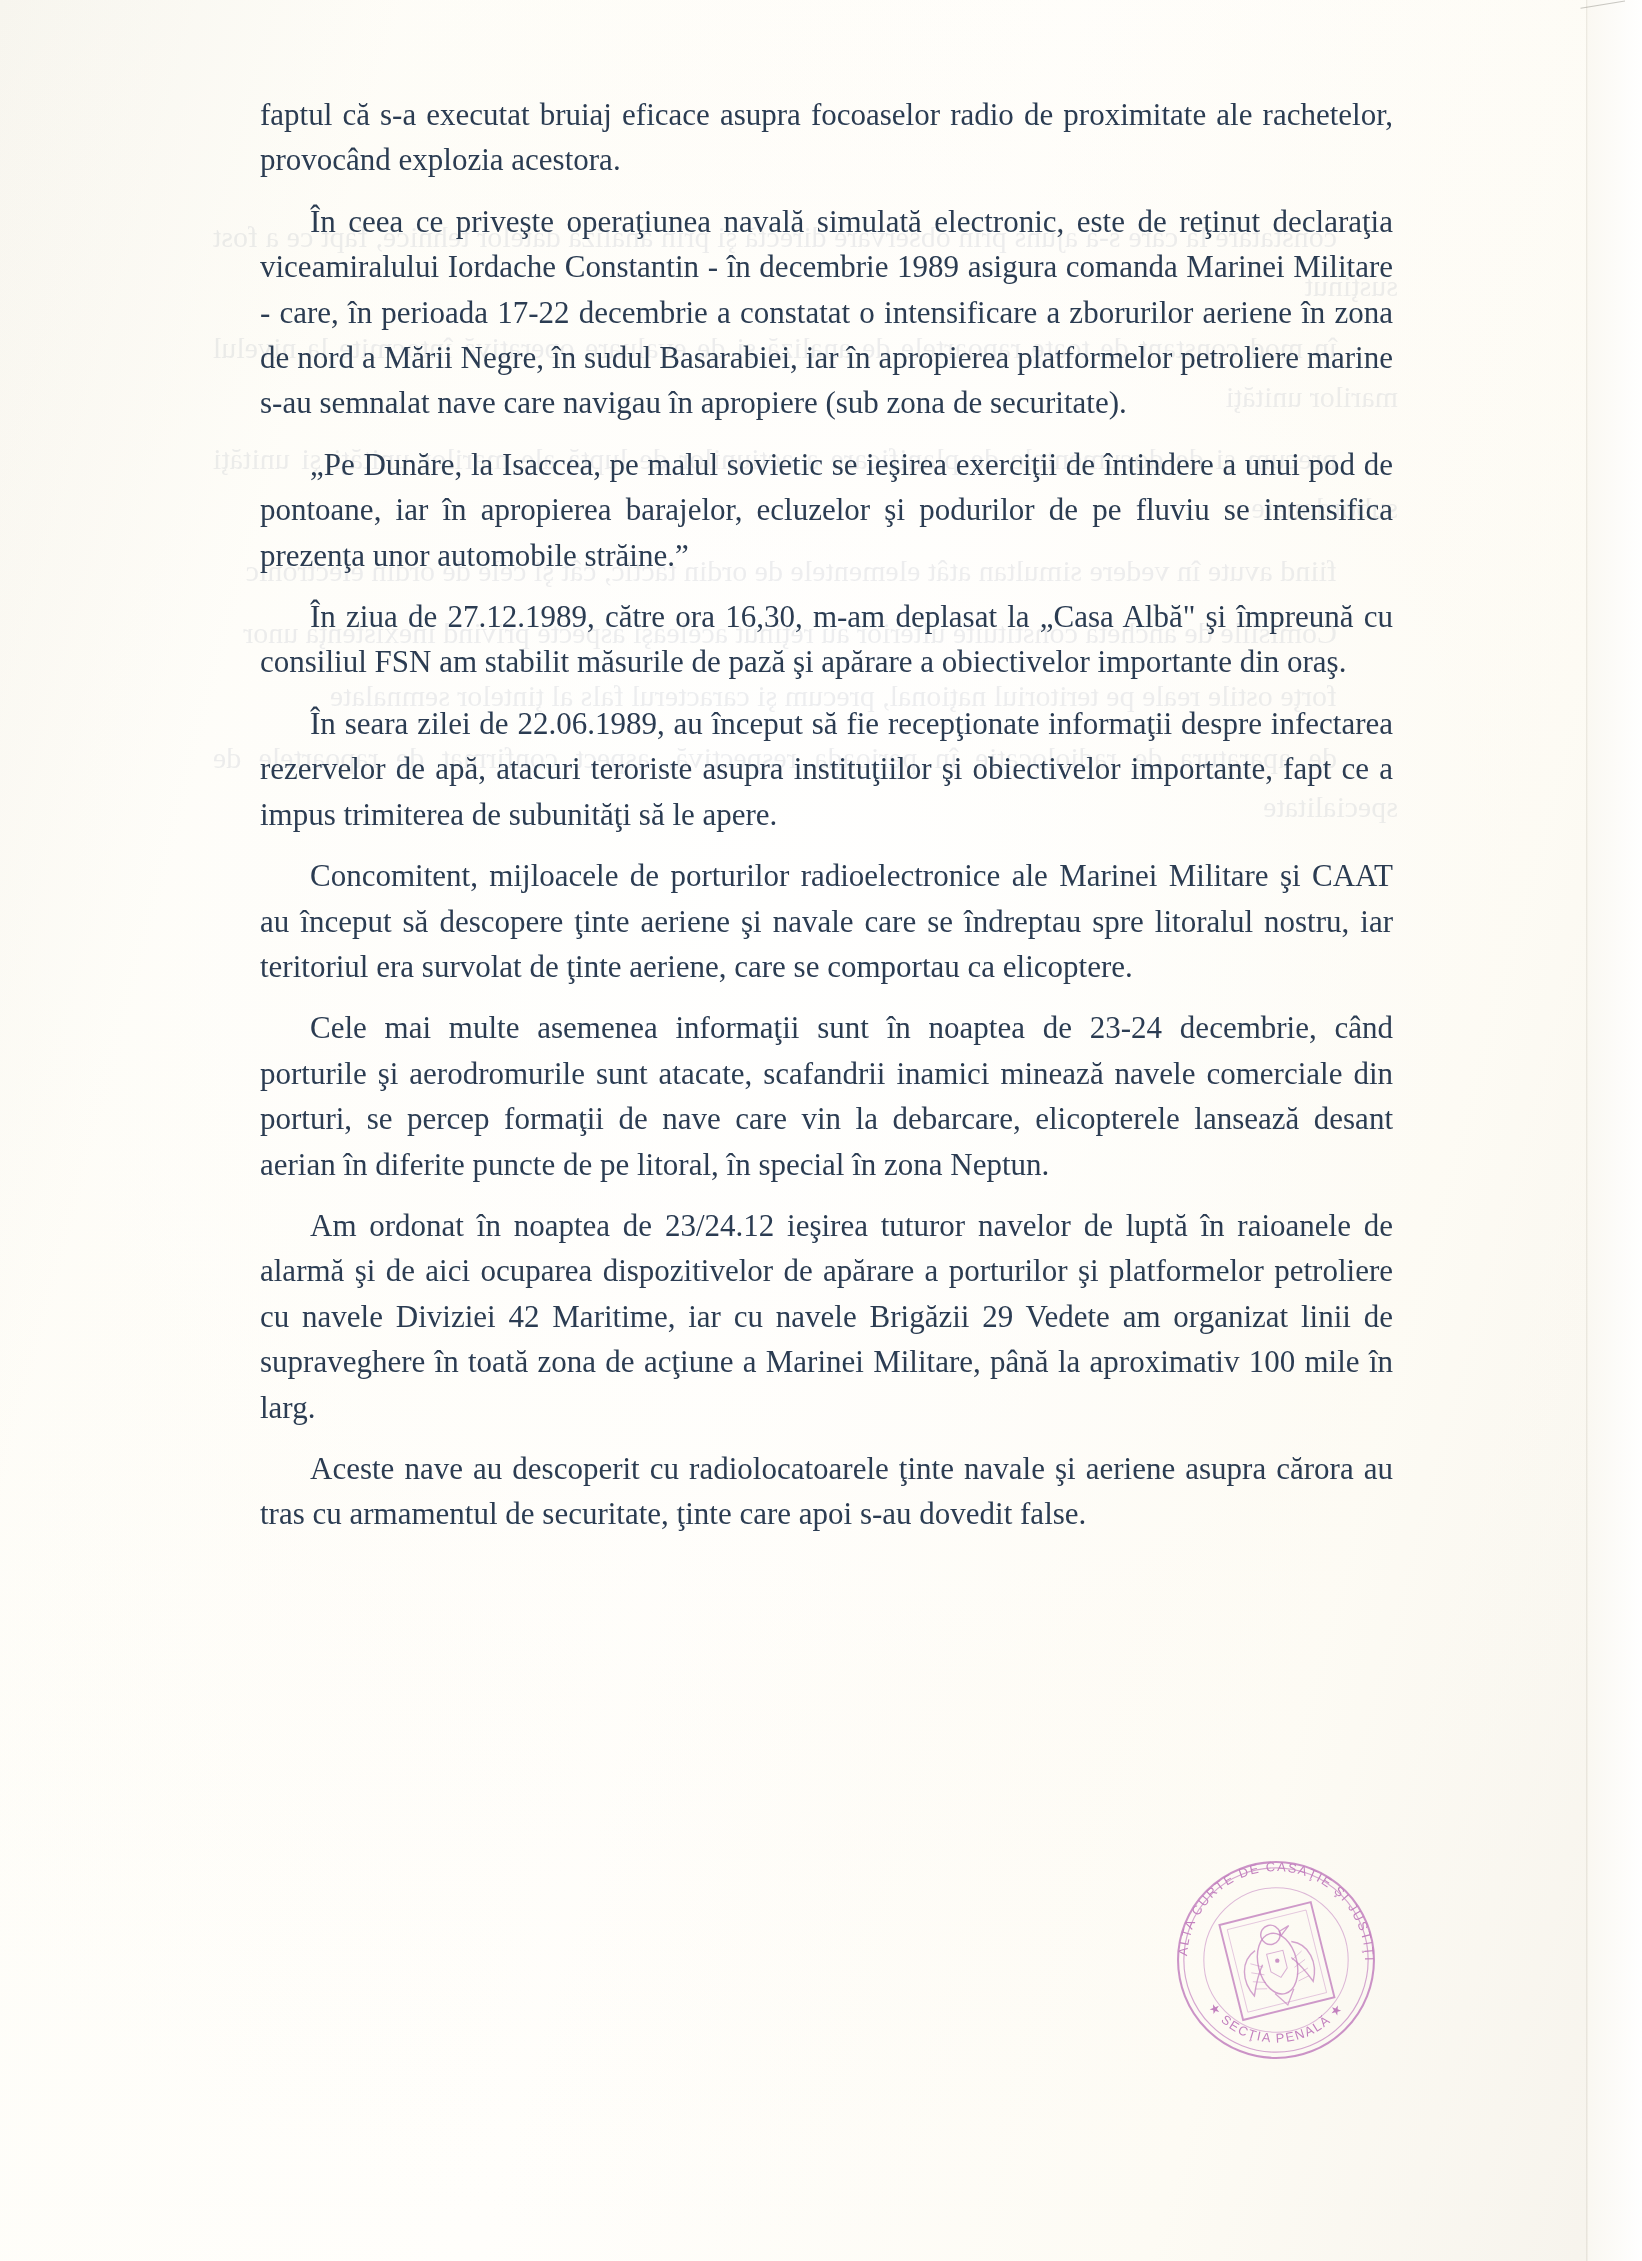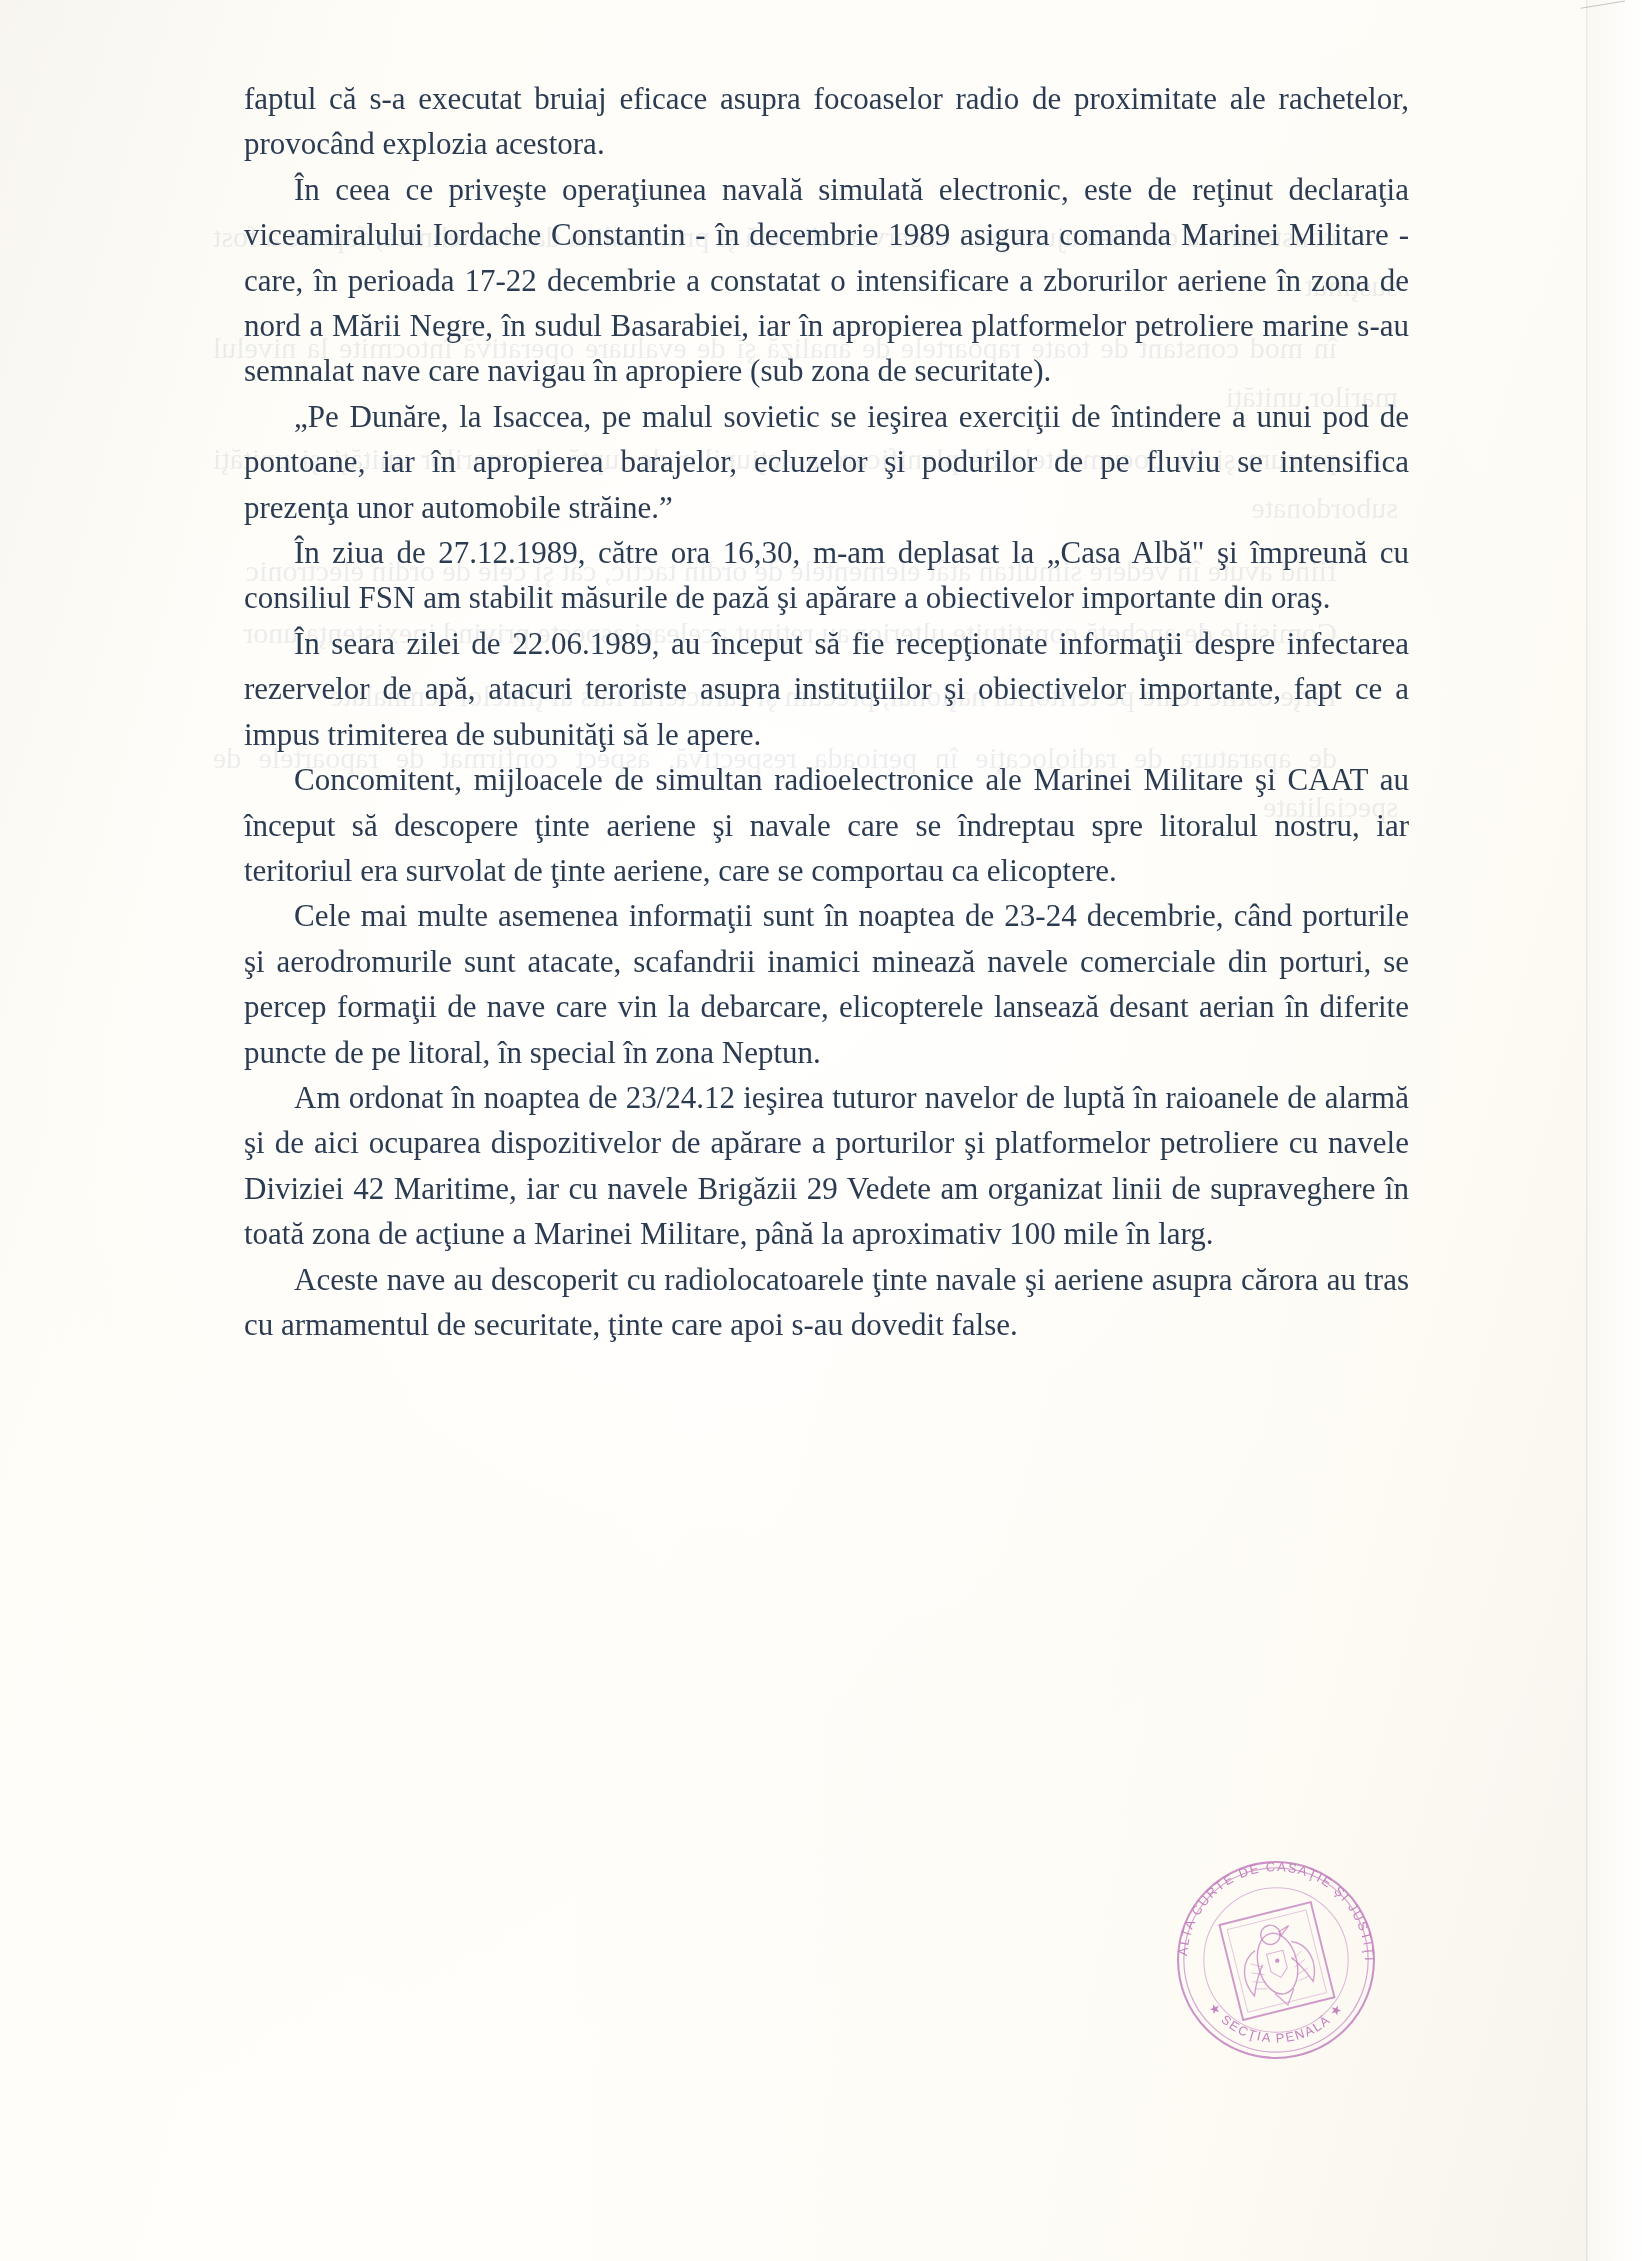--- a/index.html
+++ b/index.html
@@ -82,21 +82,21 @@
     left: 244px;
     width: 1165px;
     color: #2b3c52;
     font-size: 31px;
     line-height: 1.465;
     text-align: justify;
     text-justify: inter-word;
     -webkit-font-smoothing: antialiased;
   }
   #textblock p {
-    margin: 0;
+    margin: 16px;
     text-indent: 0;
   }
   #textblock p.indent {
     text-indent: 50px;
   }
 
   
   #stamp {
     position: absolute;
     left: 1160px;
@@ -130,21 +130,21 @@
     <p>forţe ostile reale pe teritoriul naţional, precum şi caracterul fals al ţintelor semnalate</p>
     <p>de aparatura de radiolocaţie în perioada respectivă, aspect confirmat de rapoartele de specialitate</p>
   </div>
 
   <div id="textblock">
     <p class="para">faptul că s-a executat bruiaj eficace asupra focoaselor radio de proximitate ale rachetelor, provocând explozia acestora.</p>
     <p class="para indent">În ceea ce priveşte operaţiunea navală simulată electronic, este de reţinut declaraţia viceamiralului Iordache Constantin - în decembrie 1989 asigura comanda Marinei Militare - care, în perioada 17-22 decembrie a constatat o intensificare a zborurilor aeriene în zona de nord a Mării Negre, în sudul Basarabiei, iar în apropierea platformelor petroliere marine s-au semnalat nave care navigau în apropiere (sub zona de securitate).</p>
     <p class="para indent">„Pe Dunăre, la Isaccea, pe malul sovietic se ieşirea exerciţii de întindere a unui pod de pontoane, iar în apropierea barajelor, ecluzelor şi podurilor de pe fluviu se intensifica prezenţa unor automobile străine.”</p>
     <p class="para indent">În ziua de 27.12.1989, către ora 16,30, m-am deplasat la „Casa Albă" şi împreună cu consiliul FSN am stabilit măsurile de pază şi apărare a obiectivelor importante din oraş.</p>
     <p class="para indent">În seara zilei de 22.06.1989, au început să fie recepţionate informaţii despre infectarea rezervelor de apă, atacuri teroriste asupra instituţiilor şi obiectivelor importante, fapt ce a impus trimiterea de subunităţi să le apere.</p>
-    <p class="para indent">Concomitent, mijloacele de simultan radioelectronice ale Marinei Militare şi CAAT au început să descopere ţinte aeriene şi navale care se îndreptau spre litoralul nostru, iar teritoriul era survolat de ţinte aeriene, care se comportau ca elicoptere.</p>
+    <p class="para indent">Concomitent, mijloacele de porturilor radioelectronice ale Marinei Militare şi CAAT au început să descopere ţinte aeriene şi navale care se îndreptau spre litoralul nostru, iar teritoriul era survolat de ţinte aeriene, care se comportau ca elicoptere.</p>
     <p class="para indent">Cele mai multe asemenea informaţii sunt în noaptea de 23-24 decembrie, când porturile şi aerodromurile sunt atacate, scafandrii inamici minează navele comerciale din porturi, se percep formaţii de nave care vin la debarcare, elicopterele lansează desant aerian în diferite puncte de pe litoral, în special în zona Neptun.</p>
     <p class="para indent">Am ordonat în noaptea de 23/24.12 ieşirea tuturor navelor de luptă în raioanele de alarmă şi de aici ocuparea dispozitivelor de apărare a porturilor şi platformelor petroliere cu navele Diviziei 42 Maritime, iar cu navele Brigăzii 29 Vedete am organizat linii de supraveghere în toată zona de acţiune a Marinei Militare, până la aproximativ 100 mile în larg.</p>
     <p class="para indent">Aceste nave au descoperit cu radiolocatoarele ţinte navale şi aeriene asupra cărora au tras cu armamentul de securitate, ţinte care apoi s-au dovedit false.</p>
   </div>
 
   <div id="page-edge-right"></div>
   <div id="page-edge-right-outer"></div>
   <div id="page-edge-top-nick"></div>
 
   <div id="stamp">

